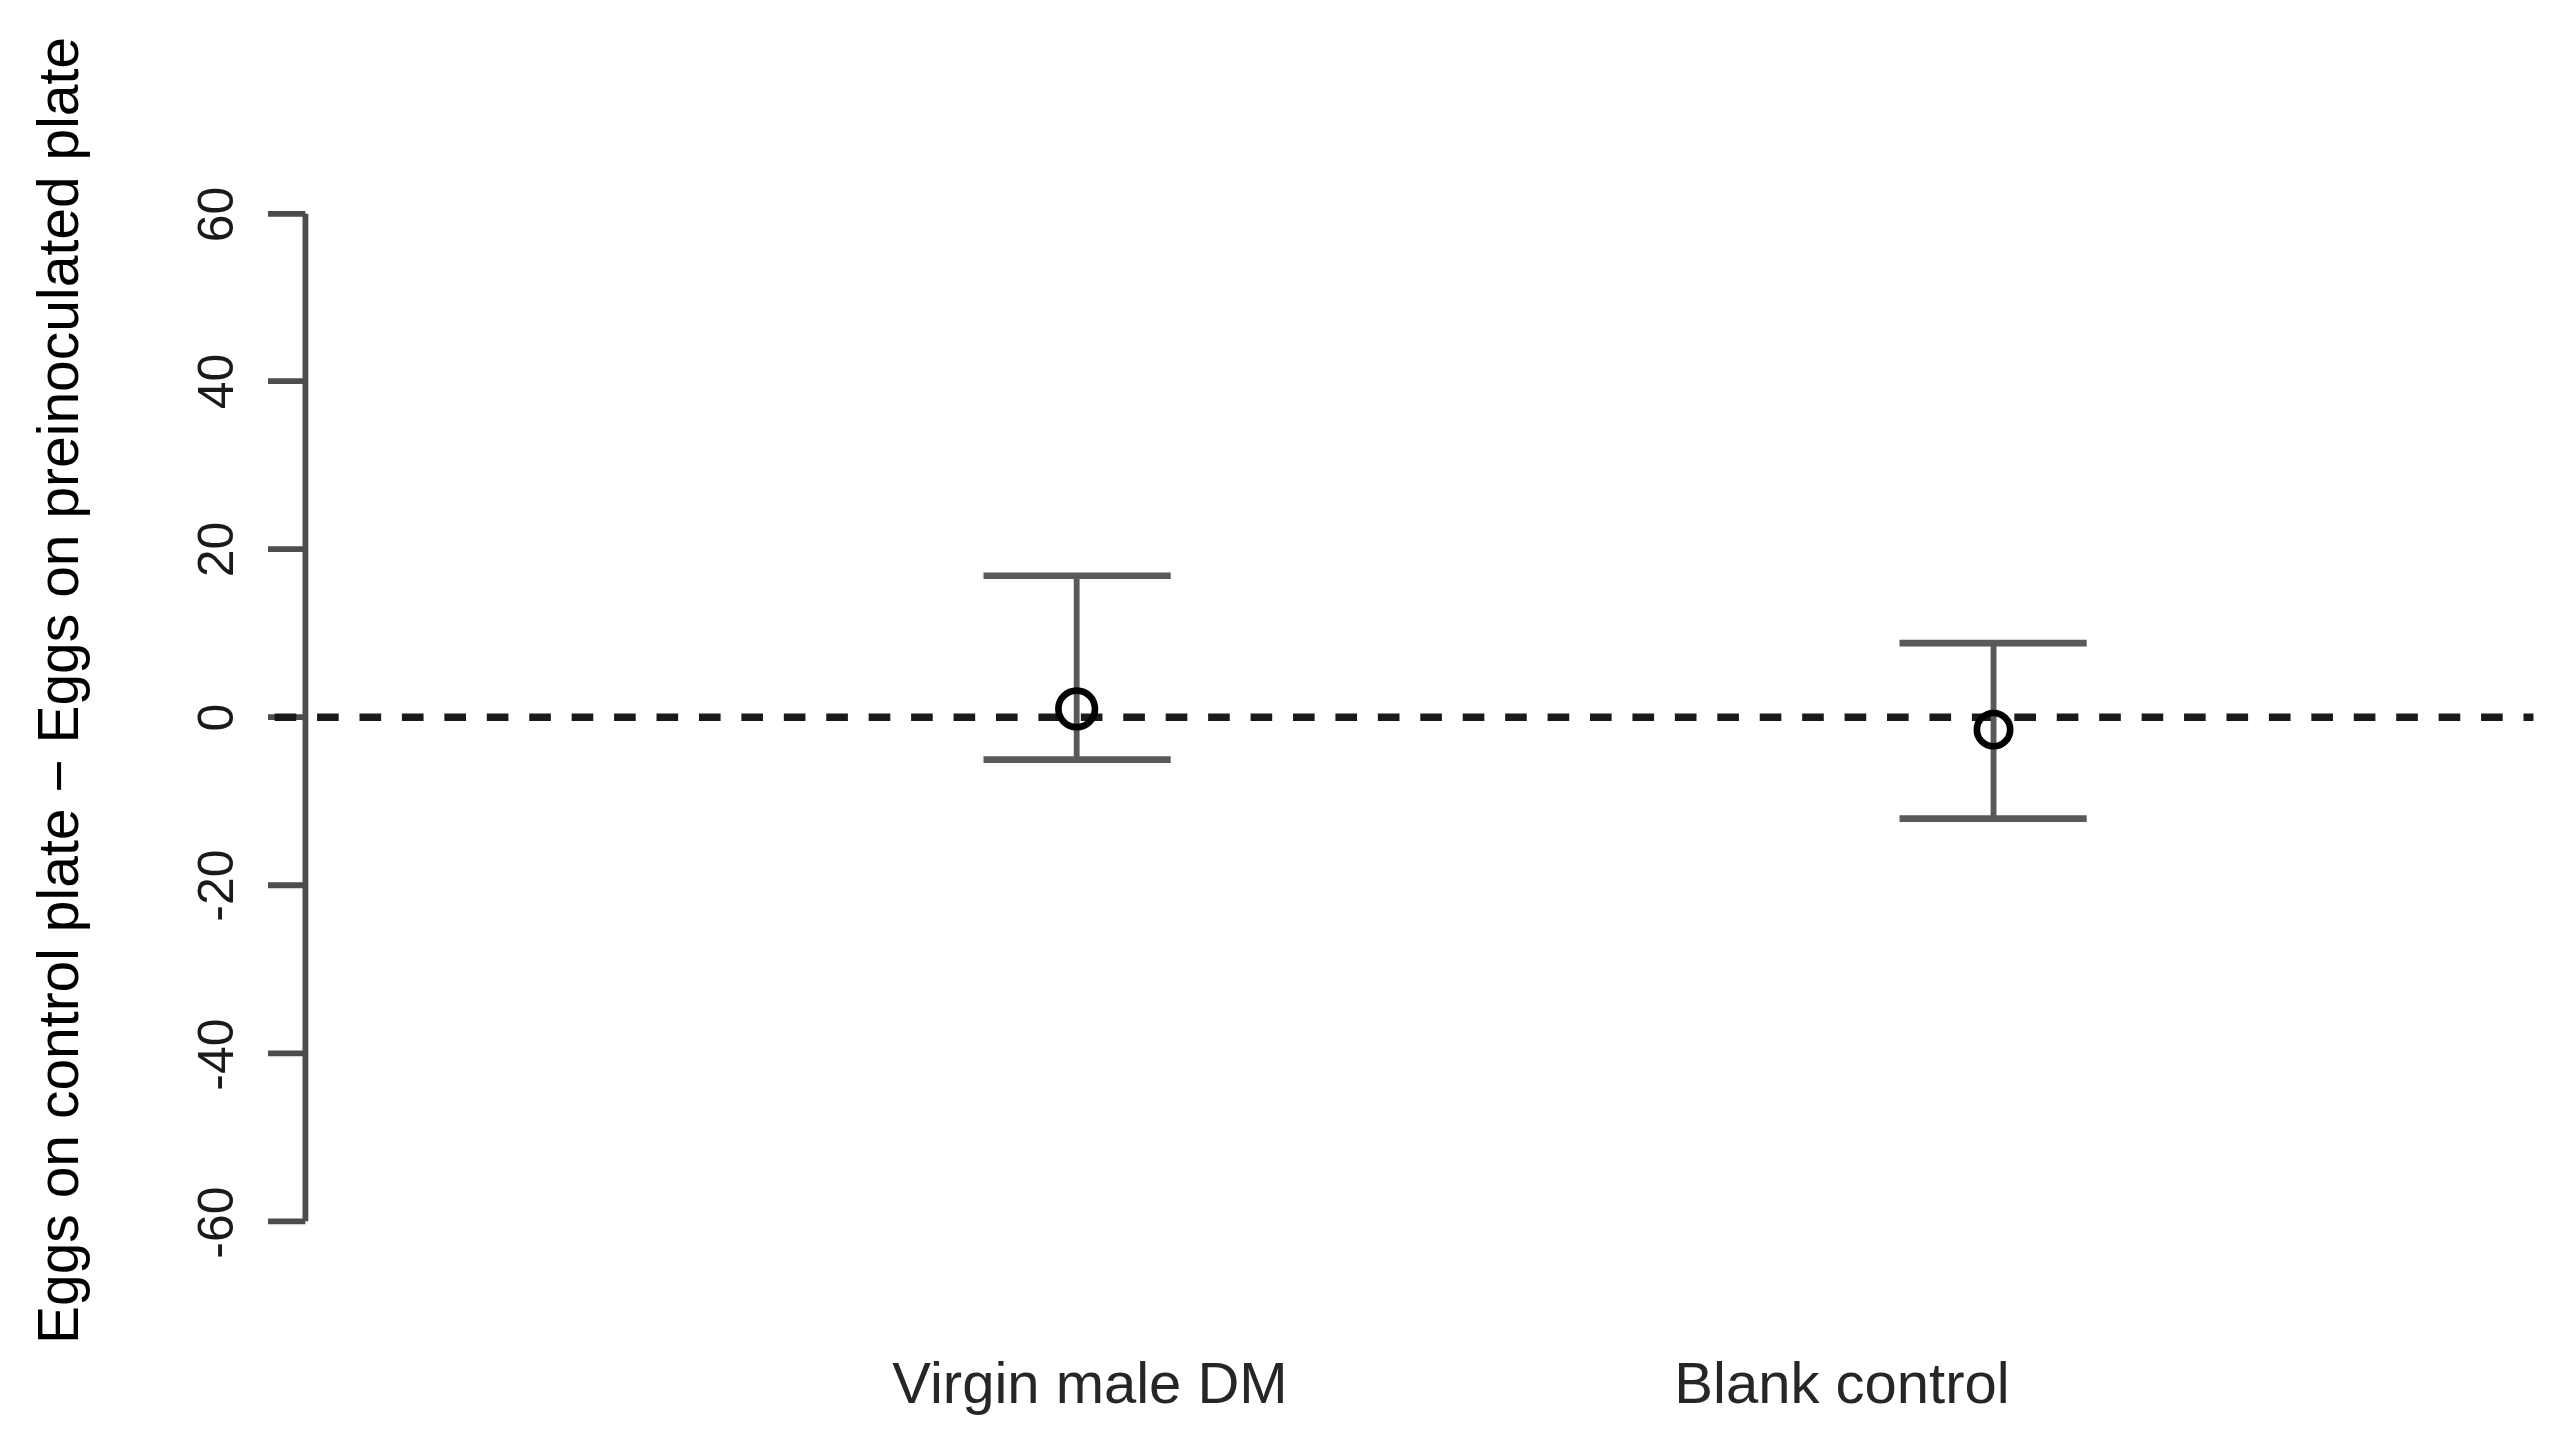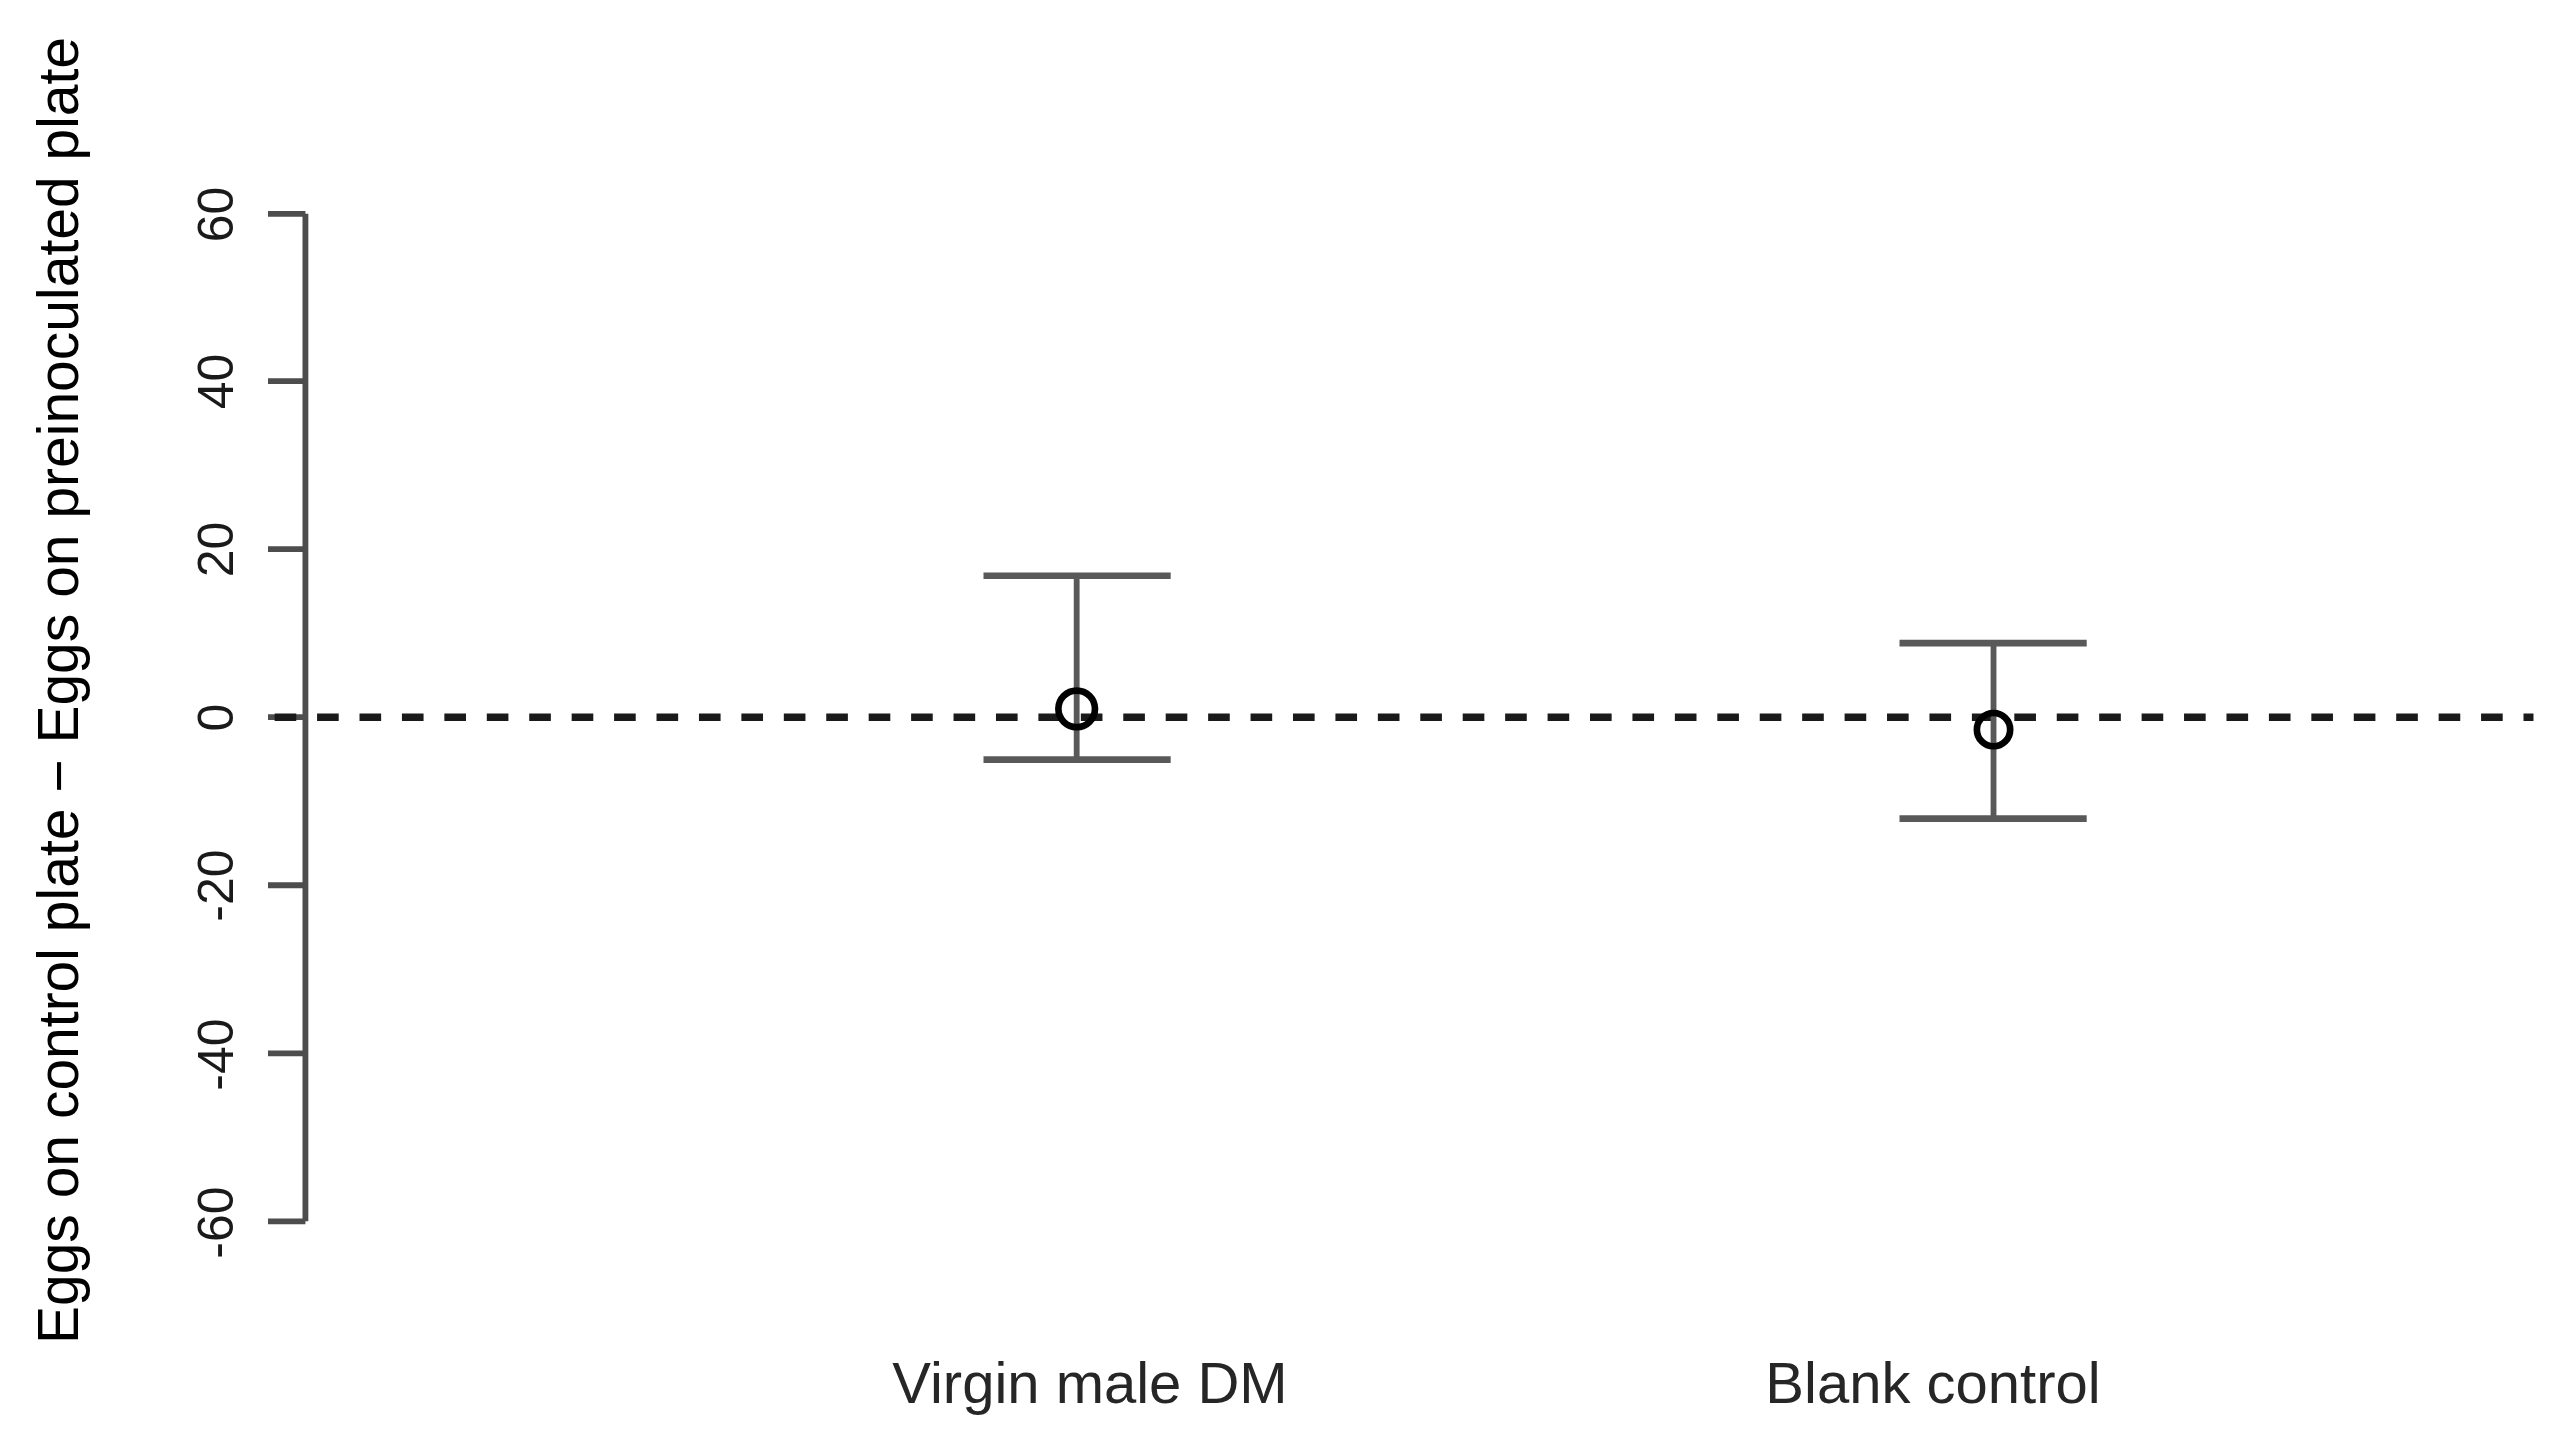--- a/index.html
+++ b/index.html
@@ -124,17 +124,17 @@
       <line x1="2396" y1="773" x2="2396" y2="984" stroke="#595959" stroke-width="7"></line>
       <line x1="2283" y1="773" x2="2508" y2="773" stroke="#595959" stroke-width="8"></line>
       <line x1="2283" y1="984" x2="2508" y2="984" stroke="#595959" stroke-width="8"></line>
       <circle cx="2396" cy="877" r="20" fill="none" stroke="#000000" stroke-width="8"></circle>
     </g>
 
   </svg>
 
   <div>
     <div class="xtick-label" style="left:1090px;">Virgin male DM</div>
-    <div class="xtick-label" style="left:1933px;text-align:right;">Blank control</div>
+    <div class="xtick-label" style="left:1842px;text-align:right;">Blank control</div>
   </div>
 
 </div>
 
 
 </body></html>

